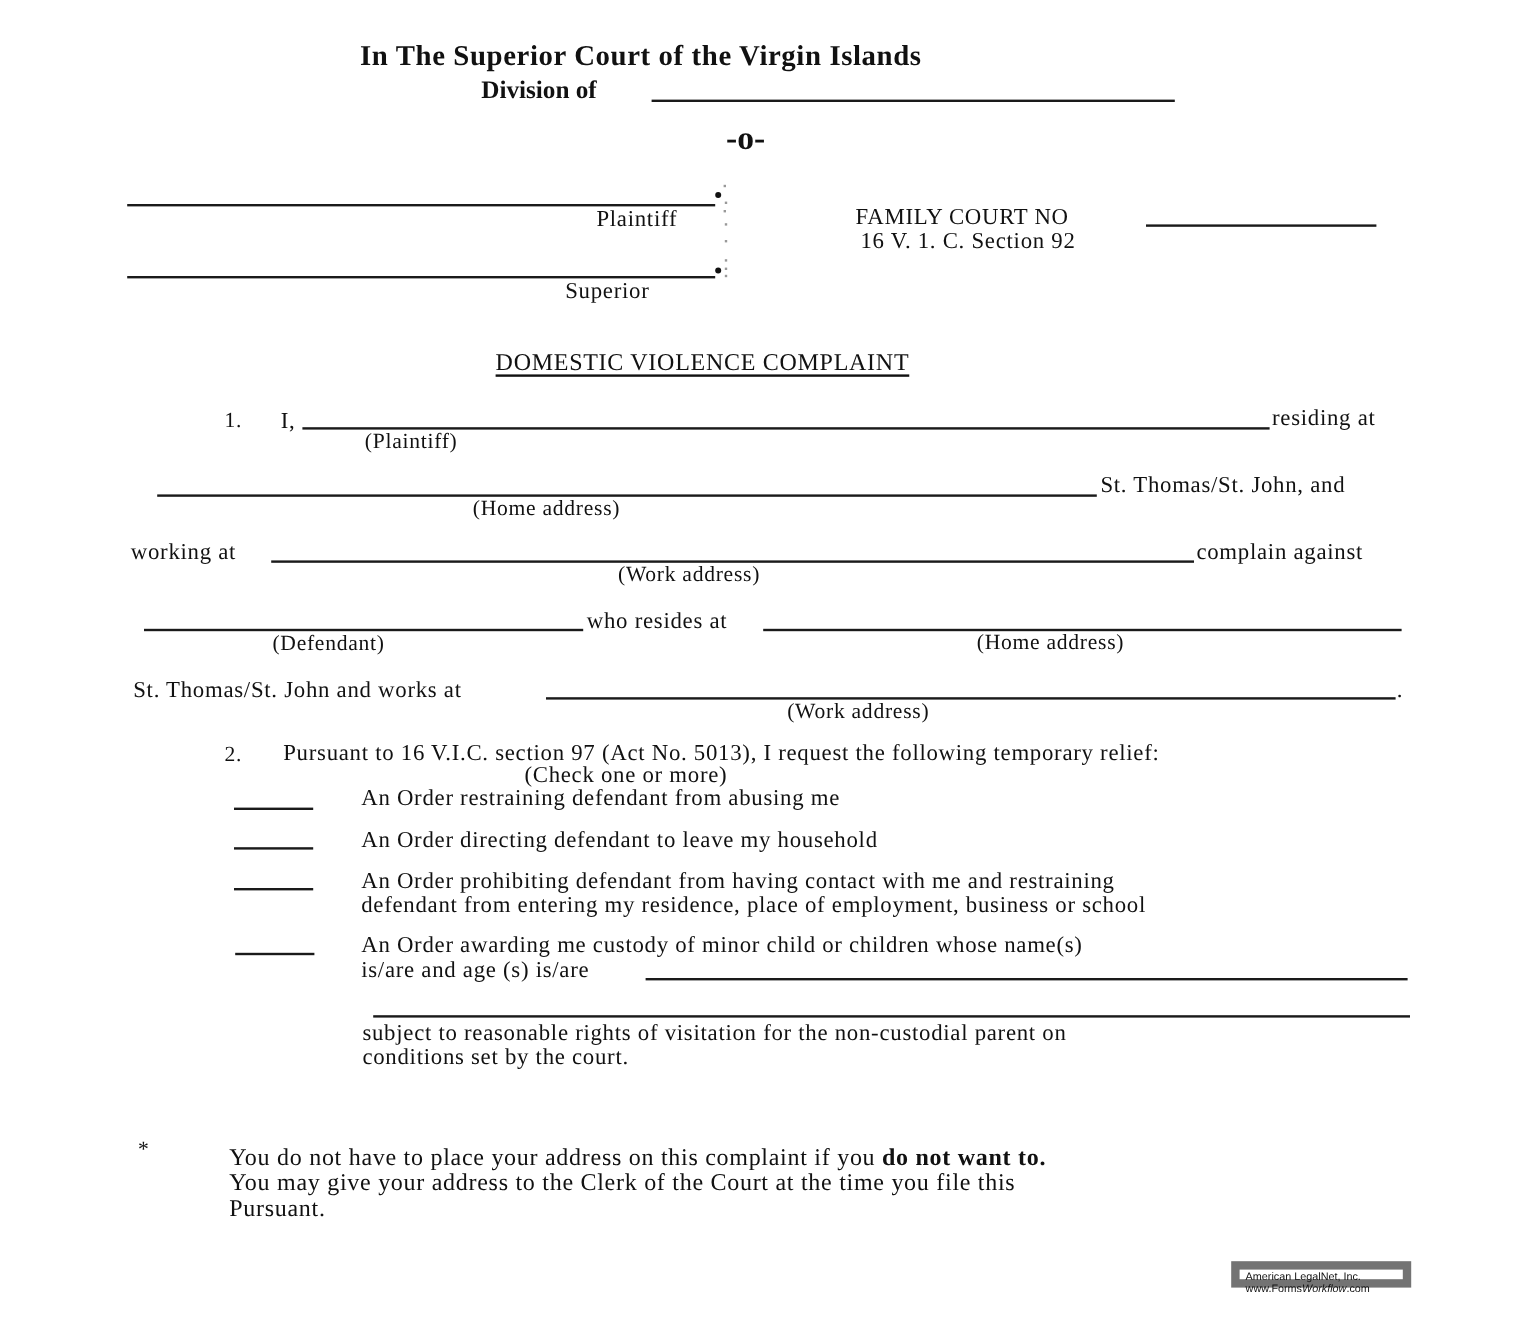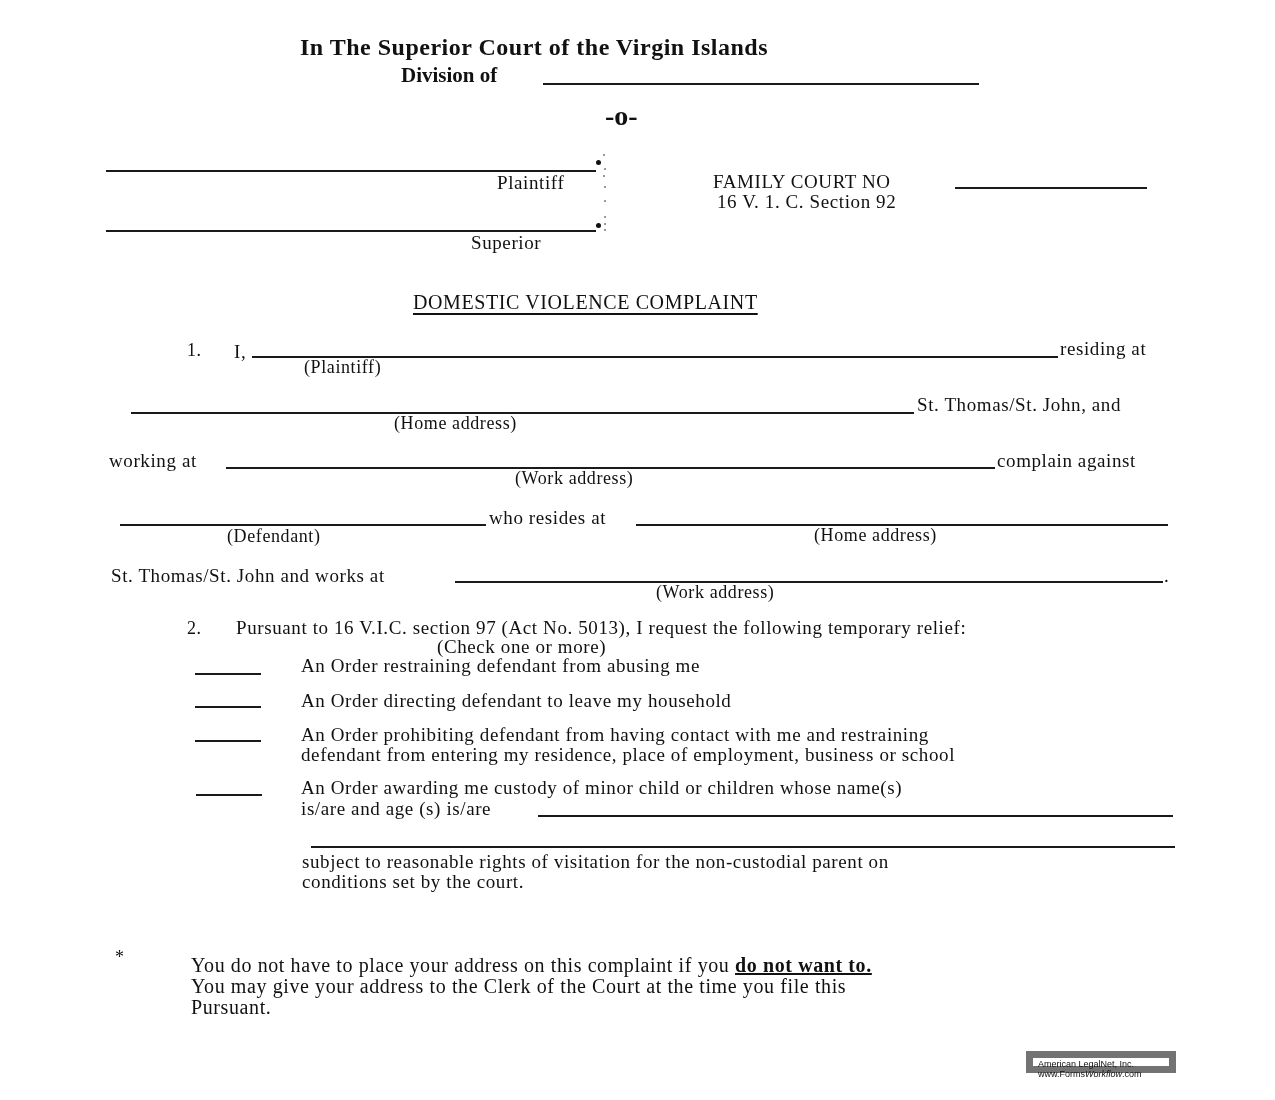--- a/index.html
+++ b/index.html
@@ -18,21 +18,21 @@
     .t20 { font-size: 20px; letter-spacing: 0.6px; }
     .heading { font-size: 20px; letter-spacing: 0.6px; text-decoration: underline; text-underline-offset: 4px; }
     .dot { position: absolute; width: 5px; height: 5px; border-radius: 50%; background: #111; }
     .tiny { position: absolute; width: 2px; height: 2px; background: #999; }
     .footer-box {
       position: absolute; left: 1026px; top: 1051px; width: 150px; height: 22px;
       border: 7px solid #737373; font-family: "Liberation Sans", "DejaVu Sans", sans-serif;
       font-size: 9px; line-height: 10px; padding: 1px 0 0 5px; box-sizing: border-box;
     }
     .footer-box i { font-style: italic; }
-    b { font-weight: bold; text-decoration: underline; }
+    b { font-weight: bold; }
   </style>
 </head>
 <body>
 
 <div class="abs title" style="left:300px; top:34px;">In The Superior Court of the Virgin Islands</div>
 <div class="abs subtitle" style="left:401px; top:63px;">Division of</div>
 <div class="line" style="left:543px; top:83px; width:436px;"></div>
 <div class="abs sep" style="left:605px; top:100px;">-o-</div>
 
 <div class="line" style="left:106px; top:170px; width:490px;"></div>

